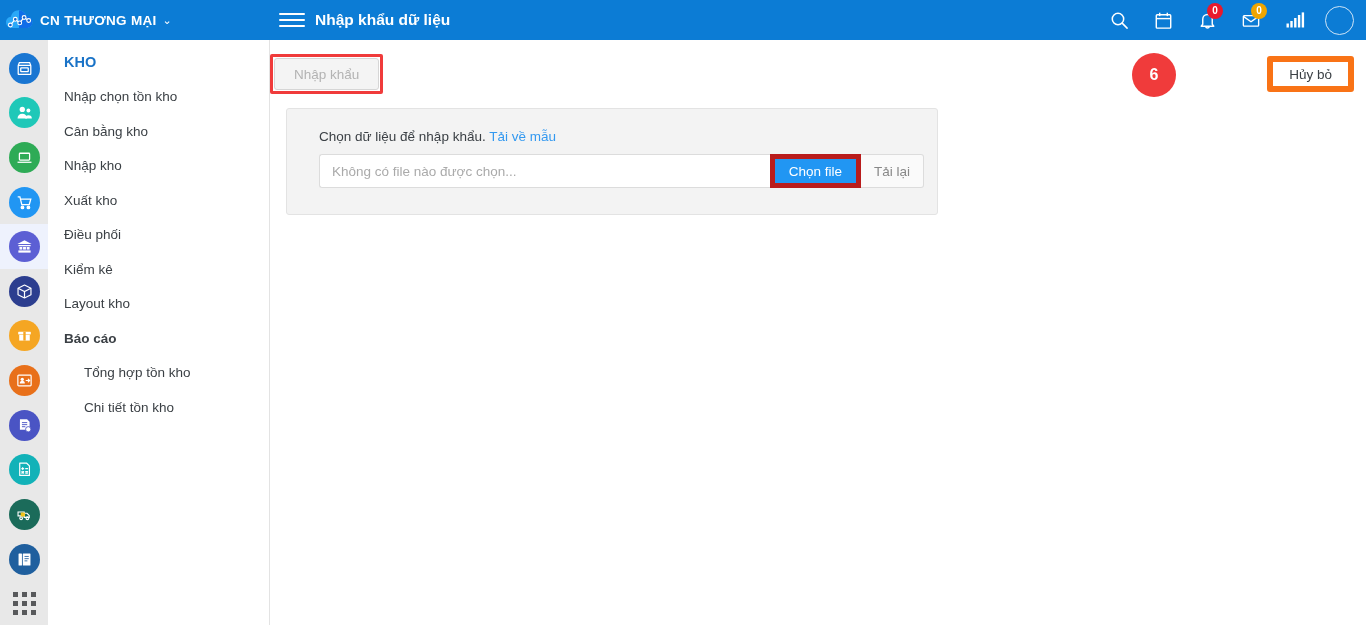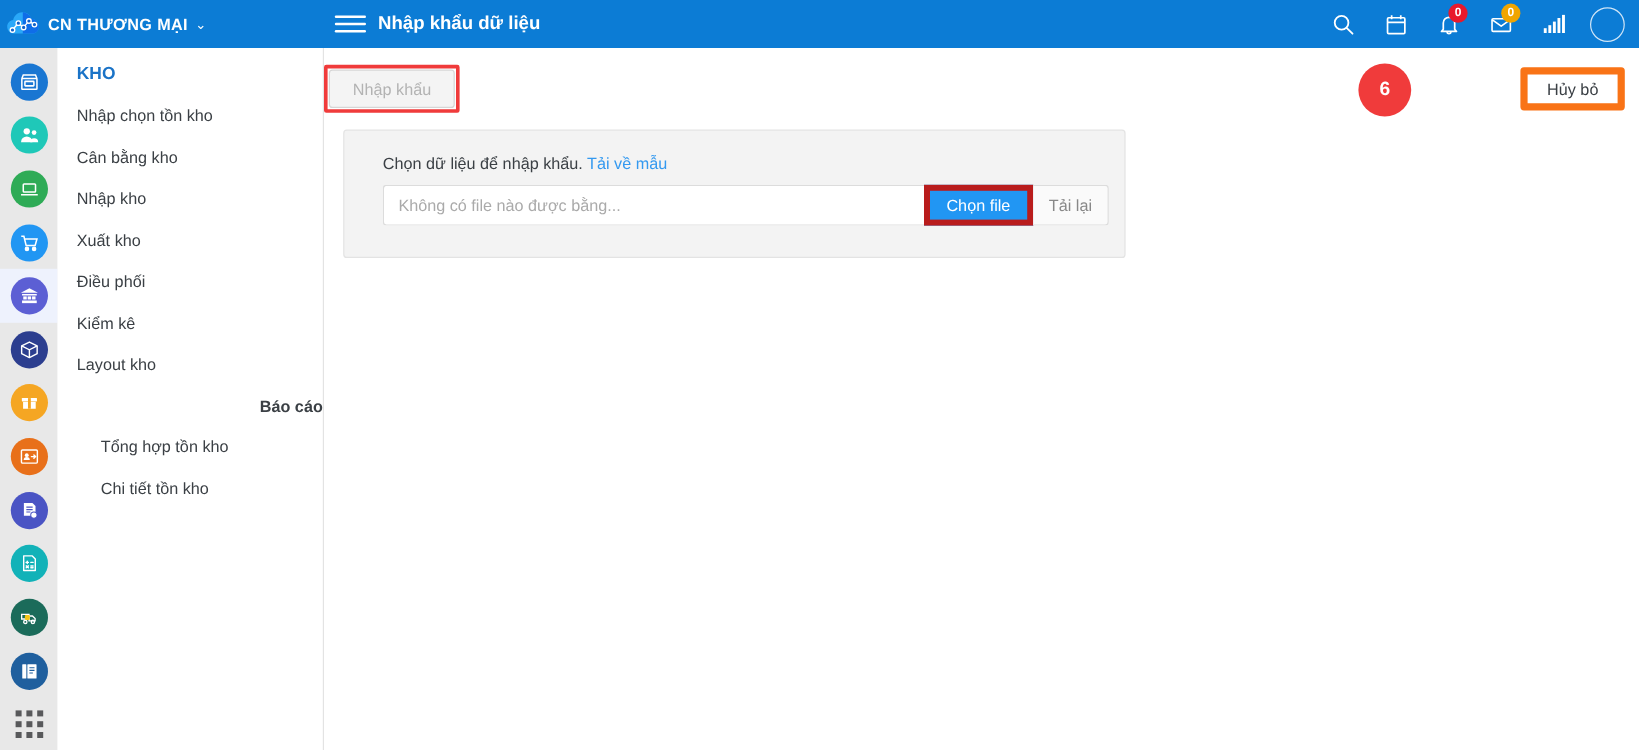--- a/index.html
+++ b/index.html
@@ -112,21 +112,21 @@
     font-size: 14.5px; color: #1a73c7; font-weight: bold;
     padding: 14px 0 10px 16px;
   }
   .menu-row {
     height: 34.5px; line-height: 34.5px;
     padding-left: 16px;
     font-size: 13.5px; color: #3b4045;
     cursor: pointer; white-space: nowrap;
   }
   .menu-row.active { background: #ececec; color: #2f7ec9; }
-  .menu-row.group { font-weight: bold; color: #3b4045; text-align: right; }
+  .menu-row.group { font-weight: bold; color: #3b4045; }
   .menu-row.child { padding-left: 36px; }
 
   
   #content {
     position: absolute; top: 40px; left: 270px;
     width: 1096px; height: 585px;
     background: #ffffff;
   }
   #action-bar {
     height: 68px;
@@ -462,18 +462,18 @@
     </div>
     <button id="btn-cancel">Hủy bỏ</button>
   </div>
 
   <div id="upload-card">
     <div id="upload-label">
       <span>Chọn dữ liệu để nhập khẩu.</span>
       <a id="template-link">Tải về mẫu</a>
     </div>
     <div id="upload-row">
-      <div id="file-display">Không có file nào được bằng...</div>
+      <div id="file-display">Không có file nào được chọn...</div>
       <button id="btn-choose">Chọn file</button>
       <button id="btn-reload">Tải lại</button>
     </div>
   </div>
 </div>
 
 </body></html>

